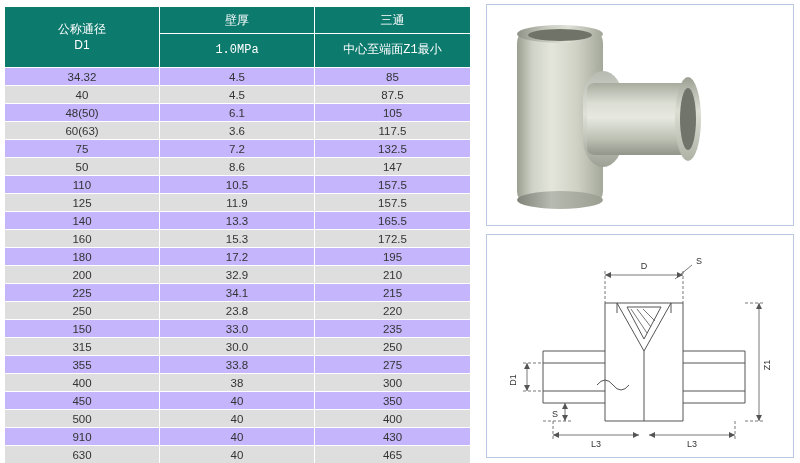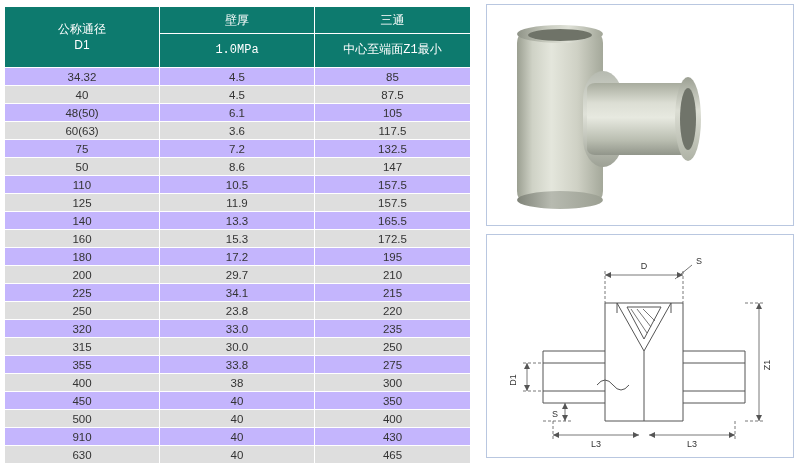--- a/index.html
+++ b/index.html
@@ -238,35 +238,35 @@
             <td>15.3</td>
             <td>172.5</td>
           </tr>
           <tr class="odd">
             <td>180</td>
             <td>17.2</td>
             <td>195</td>
           </tr>
           <tr class="even">
             <td>200</td>
-            <td>29.7</td>
+            <td>32.9</td>
             <td>210</td>
           </tr>
           <tr class="odd">
             <td>225</td>
             <td>34.1</td>
             <td>215</td>
           </tr>
           <tr class="even">
             <td>250</td>
             <td>23.8</td>
             <td>220</td>
           </tr>
           <tr class="odd">
-            <td>320</td>
+            <td>150</td>
             <td>33.0</td>
             <td>235</td>
           </tr>
           <tr class="even">
             <td>315</td>
             <td>30.0</td>
             <td>250</td>
           </tr>
           <tr class="odd">
             <td>355</td>

